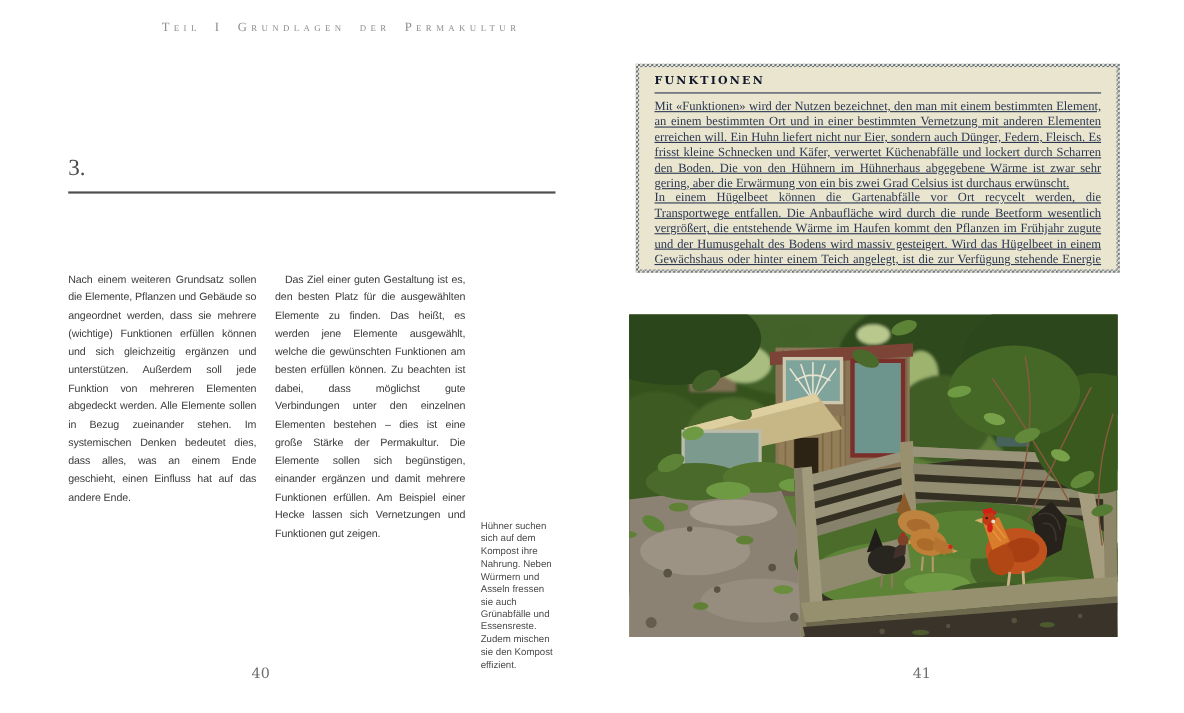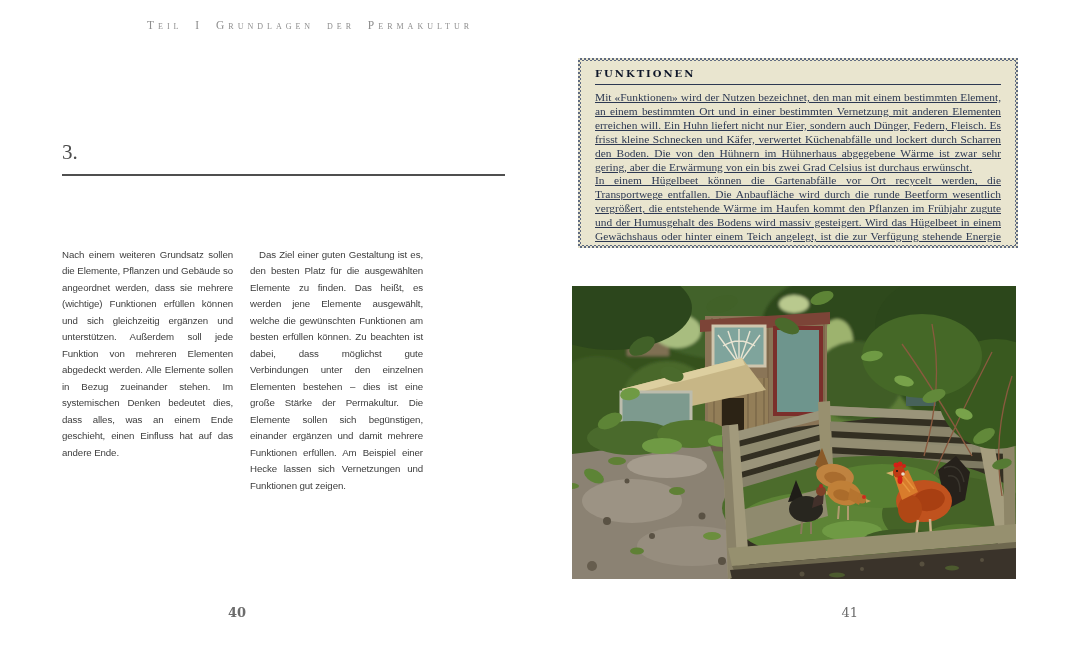--- a/index.html
+++ b/index.html
@@ -21,22 +21,22 @@
   .bodycol{position:absolute;top:247px;font-size:9.7px;line-height:1.7;color:#3c3c3c;
     text-align:justify;letter-spacing:-0.1px;}
   #col1{left:62px;width:171px;}
   #col2{left:240px;width:173px;text-indent:9px;margin-left:10px;}
 
   #caption{position:absolute;left:437px;top:473px;width:70px;font-size:8.8px;line-height:1.3;
     color:#4a4a4a;}
 
   .pagenum{position:absolute;top:605px;width:40px;text-align:center;
     font-family:"DejaVu Serif",serif;font-size:13px;color:#6c6c6c;}
-  #pagenum-left{left:217px;font-weight:bold;}
-  #pagenum-right{left:818px;text-align:right;}
+  #pagenum-left{left:217px;}
+  #pagenum-right{left:818px;}
 
   #infobox{position:absolute;left:578px;top:58px;width:440px;height:190px;box-sizing:border-box;
     padding:3px;background-color:#e9e5cf;
     background-image:
       linear-gradient(45deg,#5e6a80 25%,transparent 25%,transparent 75%,#5e6a80 75%),
       linear-gradient(45deg,#5e6a80 25%,#e9e5cf 25%,#e9e5cf 75%,#5e6a80 75%);
     background-position:0 0,2px 2px;background-size:4px 4px;}
   #infobox-inner{width:100%;height:100%;box-sizing:border-box;background:#e9e5cf;
     padding:7px 14px 0 14px;overflow:hidden;}
   #infobox-title{font-family:"DejaVu Serif",serif;font-weight:bold;font-size:10px;
@@ -58,20 +58,21 @@
   <div id="chapter-block">
     <div id="chapter-row">
       <span id="chapter-number">3.</span>
     </div>
     <hr id="chapter-rule">
   </div>
 
   <div class="bodycol" id="col1">Nach einem weiteren Grundsatz sollen die Elemente, Pflanzen und Gebäude so angeordnet werden, dass sie mehrere (wichtige) Funktionen erfüllen können und sich gleichzeitig ergänzen und unterstützen. Außerdem soll jede Funktion von mehreren Elementen abgedeckt werden. Alle Elemente sollen in Bezug zueinander stehen. Im systemischen Denken bedeutet dies, dass alles, was an einem Ende geschieht, einen Einfluss hat auf das andere Ende.</div>
   <div class="bodycol" id="col2">Das Ziel einer guten Gestaltung ist es, den besten Platz für die ausgewählten Elemente zu finden. Das heißt, es werden jene Elemente ausgewählt, welche die gewünschten Funktionen am besten erfüllen können. Zu beachten ist dabei, dass möglichst gute Verbindungen unter den einzelnen Elementen bestehen – dies ist eine große Stärke der Permakultur. Die Elemente sollen sich begünstigen, einander ergänzen und damit mehrere Funktionen erfüllen. Am Beispiel einer Hecke lassen sich Vernetzungen und Funktionen gut zeigen.</div>
 
+  <div id="caption">Hühner suchen sich auf dem Kompost ihre Nahrung. Neben Würmern und Asseln fressen sie auch Grünabfälle und Essensreste. Zudem mischen sie den Kompost effizient.</div>
 
   <div class="pagenum" id="pagenum-left">40</div>
   <div class="pagenum" id="pagenum-right">41</div>
 
   <div id="infobox">
     <div id="infobox-inner">
       <div id="infobox-title">FUNKTIONEN</div>
       <hr id="infobox-rule">
       <p class="infobox-p">Mit «Funktionen» wird der Nutzen bezeichnet, den man mit einem bestimmten Element, an einem bestimmten Ort und in einer bestimmten Vernetzung mit anderen Elementen erreichen will. Ein Huhn liefert nicht nur Eier, sondern auch Dünger, Federn, Fleisch. Es frisst kleine Schnecken und Käfer, verwertet Küchenabfälle und lockert durch Scharren den Boden. Die von den Hühnern im Hühnerhaus abgegebene Wärme ist zwar sehr gering, aber die Erwärmung von ein bis zwei Grad Celsius ist durchaus erwünscht.</p>
       <p class="infobox-p">In einem Hügelbeet können die Gartenabfälle vor Ort recycelt werden, die Transportwege entfallen. Die Anbaufläche wird durch die runde Beetform wesentlich vergrößert, die entstehende Wärme im Haufen kommt den Pflanzen im Frühjahr zugute und der Humusgehalt des Bodens wird massiv gesteigert. Wird das Hügelbeet in einem Gewächshaus oder hinter einem Teich angelegt, ist die zur Verfügung stehende Energie noch größer.</p>

